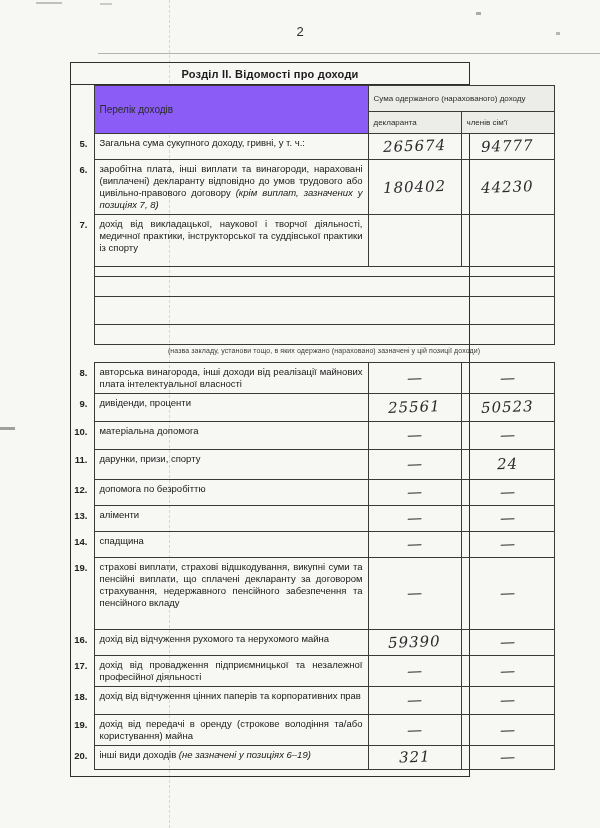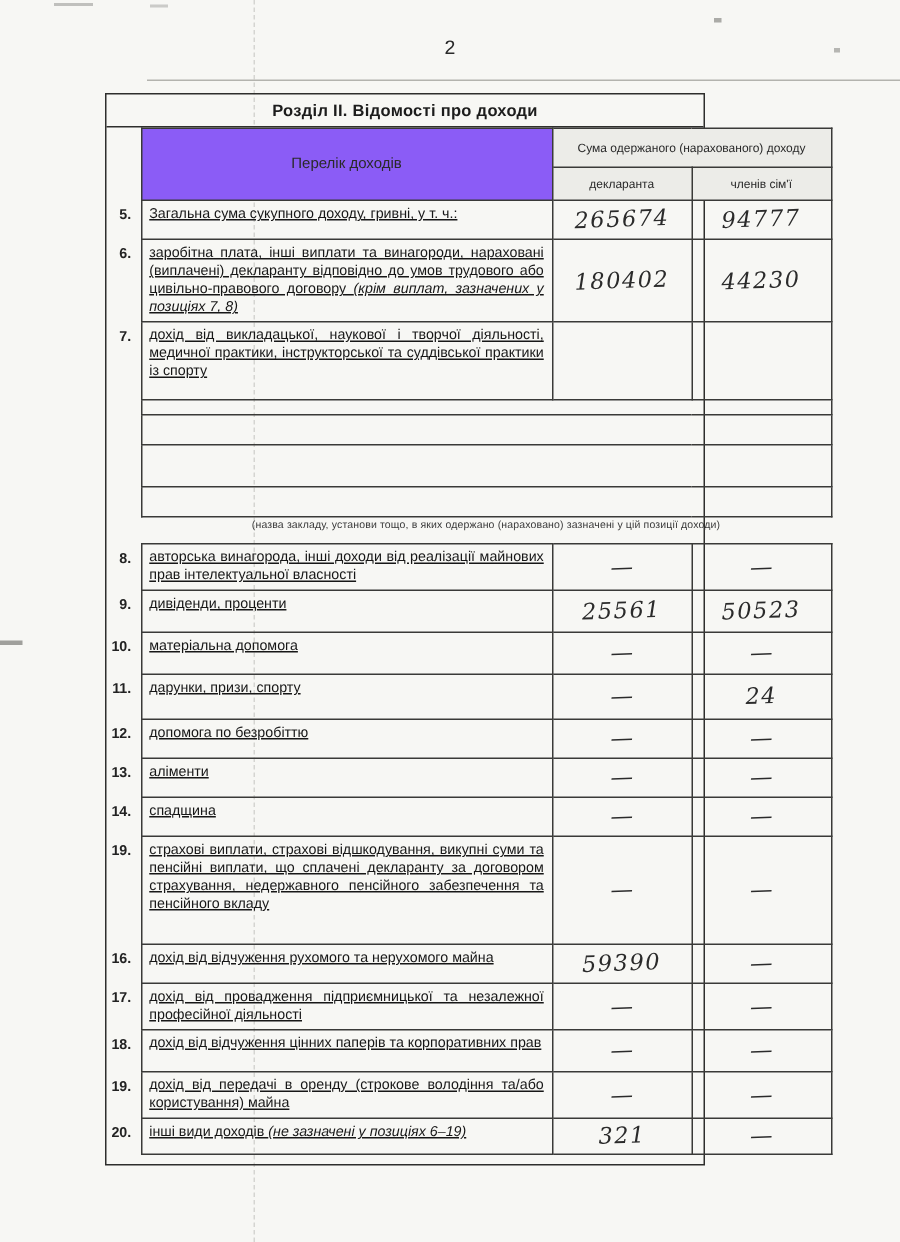--- a/index.html
+++ b/index.html
@@ -51,26 +51,26 @@
     font-size:9.5px;
   }
   col.c-num{width:23px;} col.c-desc{width:274px;}
   col.c-val1{width:93px;} col.c-val2{width:93px;}
   td{border:1px solid #3a3a38;padding:3px 5px;vertical-align:top;box-sizing:border-box;}
   td.num{
     border:none;text-align:right;padding:4px 6px 0 0;
     font-weight:bold;font-size:9.5px;color:#222;
   }
   td.desc{
-    text-align:justify;line-height:12px;color:#171717;text-decoration:underline;
+    text-align:justify;line-height:12px;color:#171717;
   }
   td.desc .it{font-style:italic;}
   td.val{text-align:center;vertical-align:middle;padding:0 2px;}
   td.hdr{
-    text-align:center;vertical-align:middle;
+    vertical-align:middle;
     font-size:8px;color:#2a2a2a;line-height:10px;
   }
   td.hdr-list{font-size:10px;background:#8b5cf6;}
   .shade{background:#ecece8;}
   td.blank{border:1px solid #3a3a38;padding:0;}
   td.noteCell{
     border:none;text-align:center;font-size:7px;color:#3a3a3a;
     padding:2px 0 7px 0;vertical-align:top;letter-spacing:.1px;
   }
   .hand{
@@ -157,21 +157,21 @@
             <td class="num"></td>
             <td class="blank" colspan="3"></td>
           </tr>
       <tr class="h18">
             <td class="num"></td>
             <td class="noteCell" colspan="3">(назва закладу, установи тощо, в яких одержано (нараховано) зазначені у цій позиції доходи)</td>
           </tr>
 
       <tr class="h28">
         <td class="num">8.</td>
-        <td class="desc"><span>авторська винагорода, інші доходи від реалізації майнових прав інтелектуальної власності</span><span class="it"></span></td>
+        <td class="desc"><span>авторська винагорода, інші доходи від реалізації майнових плата інтелектуальної власності</span><span class="it"></span></td>
         <td class="val"><span class="hand">—</span></td>
         <td class="val"><span class="hand">—</span></td>
       </tr>
       <tr class="h28">
         <td class="num">9.</td>
         <td class="desc"><span>дивіденди, проценти</span><span class="it"></span></td>
         <td class="val"><span class="hand">25561</span></td>
         <td class="val"><span class="hand">50523</span></td>
       </tr>
       <tr class="h28">

